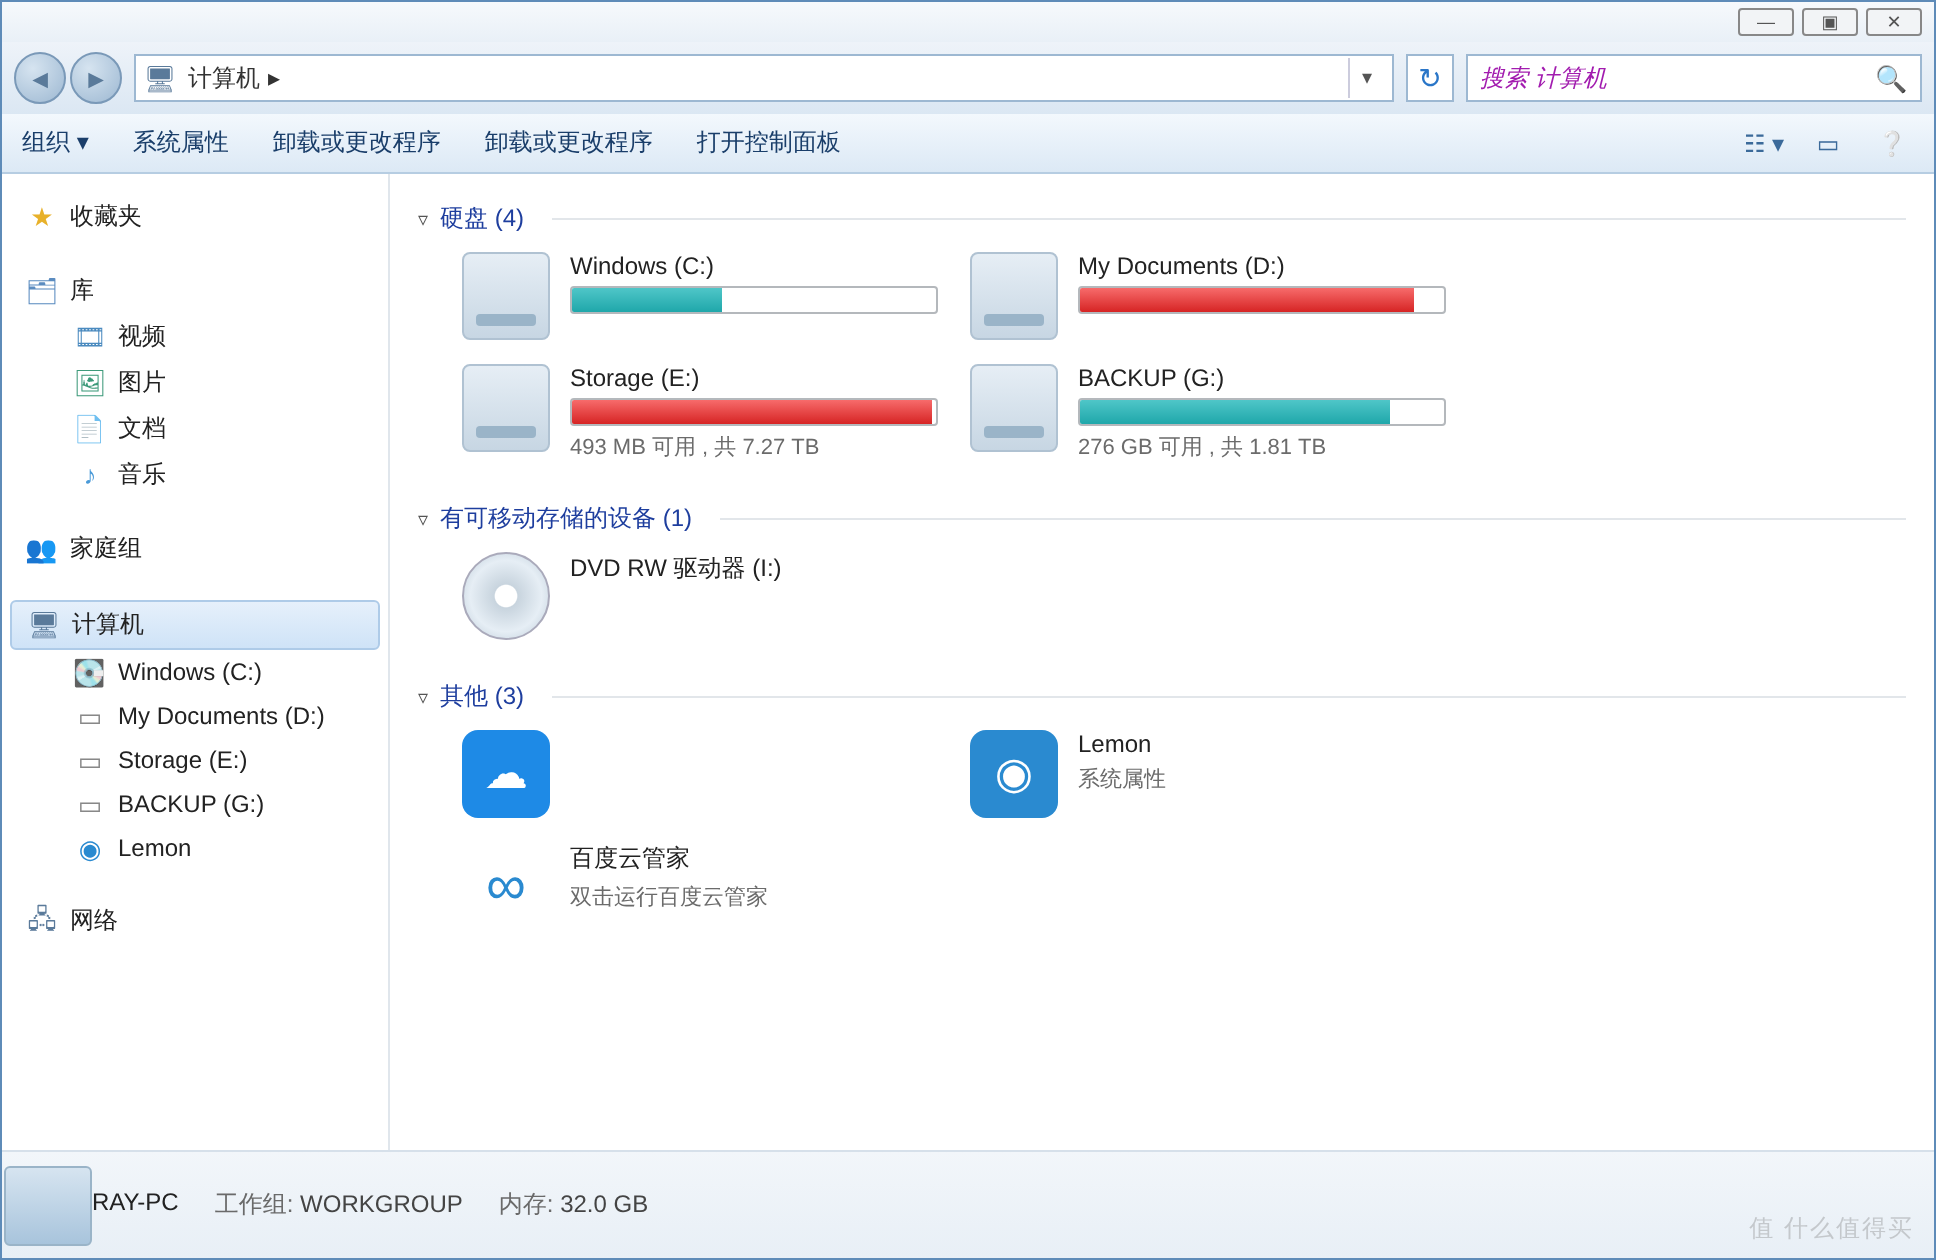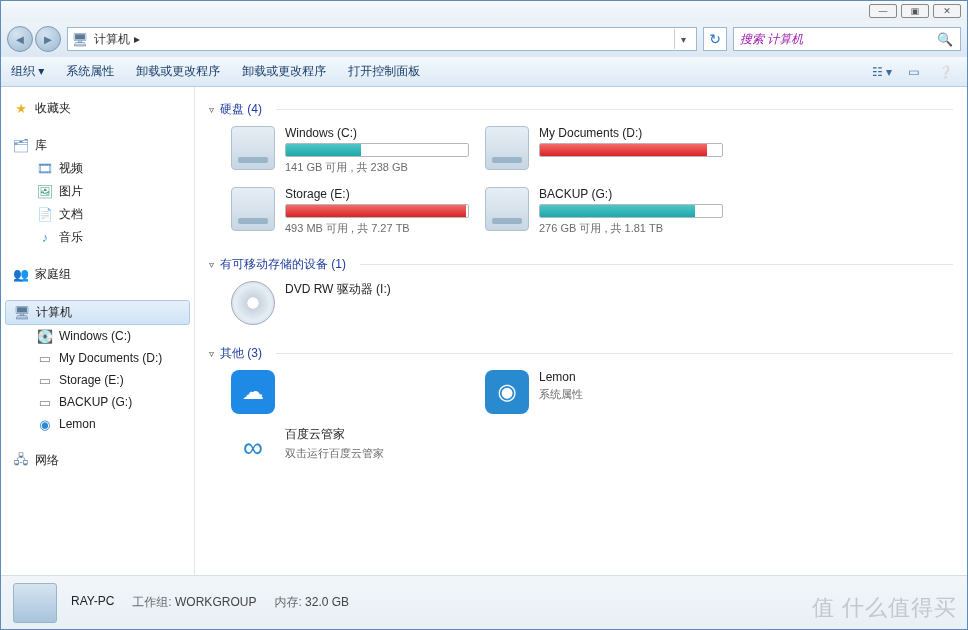--- a/index.html
+++ b/index.html
@@ -51,26 +51,26 @@
 .drive-ico.lemon { background:#2a8ad0; border-radius:8px; color:#fff; font-size:22px;}
 .drive-ico.baidu { background:#fff; border-radius:8px; color:#2a8ad0; font-size:28px;}
 .drive-body { flex:1; display:flex; flex-direction:column; gap:3px;}
 .drive-name { color:#222; font-size:12px;}
 .drive-sub { color:#6b6b6b; font-size:11px;}
 .bar { height:14px; border:1px solid #b4b8bc; border-radius:2px; background:#fff; overflow:hidden;}
 .bar-fill { height:100%; }
 .bar-teal { background: linear-gradient(#4fc6c8,#1fa7aa);}
 .bar-red { background: linear-gradient(#f76b6b,#d62424);}
 
-.status { height:54px; border-top:1px solid #d6e0ea; background:linear-gradient(#f2f6fa,#e8eff6); display:flex; align-items:center; padding:0 12px; gap:14px; font-size:12px; color:#444;}
+.status { height:54px; border-top:1px solid #d6e0ea; background:linear-gradient(#f2f6fa,#e8eff6); display:flex; align-items:center; padding:0 1px; font-size:12px; color:#444;}
 .status-ico { width:44px; height:40px; background: linear-gradient(#d6e4f0,#a8c4dc); border:1px solid #9ab4c8; border-radius:3px;}
 .status-cols { display:flex; flex-direction:column; gap:2px;}
 .status-row { display:flex; gap:18px;}
 .status-row .lbl { color:#6a6a6a;}
-.watermark { position:absolute; right:10px; bottom:6px; color:#c4c8cc; font-size:22px; letter-spacing:1px;}
+.watermark { position:absolute; right:10px; bottom:6px; color:#c4c8cc; font-size:12px; letter-spacing:1px;}
 </style>
 </head>
 <body>
 
 <div class="window">
 
   <div class="titlebar">
     <div class="win-btn">—</div>
     <div class="win-btn">▣</div>
     <div class="win-btn">✕</div>
@@ -188,21 +188,20 @@
           <hr>
         </div>
       <div class="drives">
         <div class="drive">
           <div class="drive-ico hdd"></div>
           <div class="drive-body">
             <div class="drive-name">Windows (C:)</div>
             <div class="bar">
                 <div class="bar-fill bar-teal" style="width:41%"></div>
               </div>
-            <div class="drive-sub">141 GB 可用 , 共 238 GB</div>
           </div>
         </div>
         <div class="drive">
           <div class="drive-ico hdd"></div>
           <div class="drive-body">
             <div class="drive-name">My Documents (D:)</div>
             <div class="bar">
                 <div class="bar-fill bar-red" style="width:92%"></div>
               </div>
           </div>

